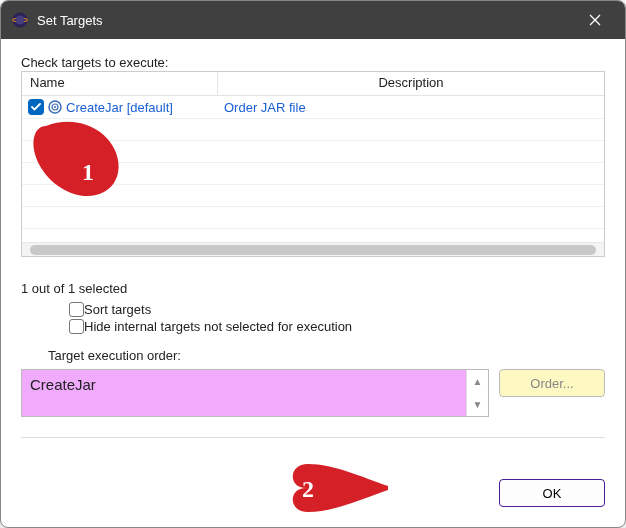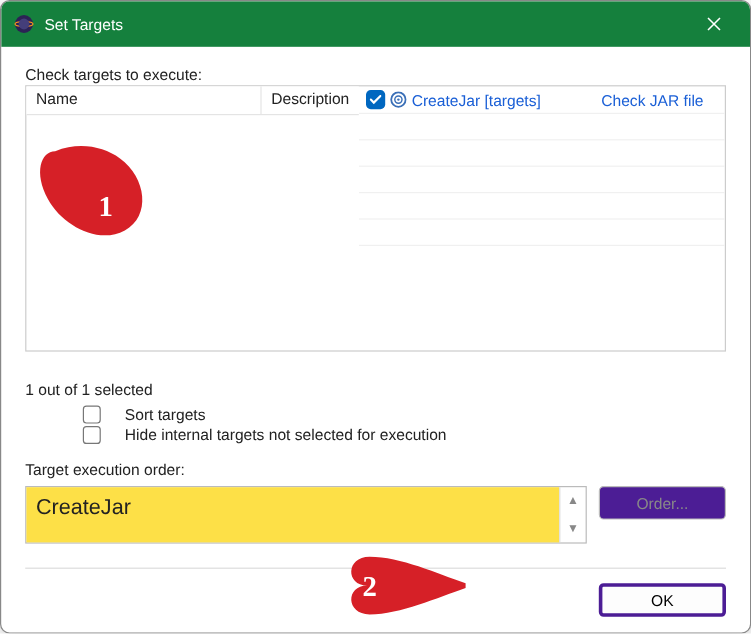--- a/index.html
+++ b/index.html
@@ -1,55 +1,55 @@
 <!DOCTYPE html>
 <html><head>
   <meta charset="utf-8">
   <style>
     * { box-sizing: border-box; margin: 0; padding: 0; font-family: "Segoe UI", Tahoma, sans-serif; }
     body { width: 626px; height: 528px; background: #fff; position: relative; }
     .window { width: 626px; height: 528px; border: 1px solid #888; border-radius: 8px; overflow: hidden; background: #fff; display: flex; flex-direction: column; box-shadow: 0 4px 16px rgba(0,0,0,0.2); }
-    .titlebar { background: #15803d; color: #fff; height: 38px; display: flex; align-items: center; padding: 0 8px 0 10px; }
+    .titlebar { background: #404040; color: #fff; height: 38px; display: flex; align-items: center; padding: 0 8px 0 10px; }
     .titlebar .eclipse-icon { width: 18px; height: 18px; margin-right: 8px; position: relative; }
     .titlebar .eclipse-icon svg { width: 18px; height: 18px; }
     .titlebar .title { flex: 1; font-size: 13px; }
     .titlebar .close { width: 44px; height: 38px; display: flex; align-items: center; justify-content: center; cursor: pointer; }
     .titlebar .close svg { width: 12px; height: 12px; }
     .body { flex: 1; padding: 16px 20px 0 20px; display: flex; flex-direction: column; font-size: 13px; color: #222; }
     .instruction { margin-bottom: 1px; }
-    .targets-table { border: 1px solid #ccc; height: 222px; display: flex; flex-direction: row; }
+    .targets-table { border: 1px solid #ccc; height: 186px; display: flex; flex-direction: column; }
     .thead { display: flex; background: #fff; border-bottom: 1px solid #e4e4e4; height: 24px; }
     .th { padding: 3px 8px; font-size: 13px; }
     .th.name { width: 196px; border-right: 1px solid #e4e4e4; }
     .th.desc { flex: 1; text-align: center; }
     .tbody { flex: 1; overflow: auto; position: relative; }
     .row { display: flex; height: 22px; align-items: center; }
     .row .cell { padding: 2px 6px; font-size: 13px; }
     .row .cell.name { width: 196px; display: flex; align-items: center; gap: 4px; color: #1a5fd6; }
     .row .cell.desc { flex: 1; color: #1a5fd6; }
     .row .cell.name .ant-icon { width: 14px; height: 14px; }
     .cbx { width: 16px; height: 16px; border-radius: 4px; background: #0067c0; display: flex; align-items: center; justify-content: center; flex-shrink: 0; }
     .cbx svg { width: 10px; height: 8px; }
     .ghost-row { border-top: 1px solid #f0f0f0; height: 22px; }
     .hscroll { height: 14px; border-top: 1px solid #e8e8e8; background: #f4f4f4; position: relative; }
     .hscroll .thumb { position: absolute; left: 8px; right: 8px; top: 2px; height: 10px; background: #c8c8c8; border-radius: 5px; }
     .status { margin-top: 24px; }
-    .checkbox-row { display: flex; align-items: center; gap: 20px; margin-top: 6px; padding-left: 48px; }
+    .checkbox-row { display: flex; align-items: center; gap: 0; margin-top: 6px; padding-left: 48px; }
     .checkbox-row .box { width: 15px; height: 15px; border: 1px solid #777; border-radius: 3px; background: #fff; }
-    .label2 { margin-top: 14px; }
+    .label2 { margin-top: 14px; margin-left: 27px; }
     .order-row { display: flex; gap: 10px; margin-top: 6px; align-items: stretch; }
     .order-input-wrap { flex: 1; display: flex; border: 1px solid #bbb; height: 48px; }
-    .order-input { flex: 1; padding: 6px 8px; font-size: 18px; border: none; outline: none; resize: none; background: #fde047; }
+    .order-input { flex: 1; padding: 6px 8px; font-size: 15px; border: none; outline: none; resize: none; background: #f0abfc; }
     .spin-col { width: 22px; border-left: 1px solid #ddd; display: flex; flex-direction: column; }
     .spin-btn { flex: 1; display: flex; align-items: center; justify-content: center; color: #888; font-size: 10px; cursor: pointer; }
-    .order-btn { width: 106px; height: 28px; border: 1px solid #bbb; background: #4c1d95; border-radius: 4px; color: #888; font-size: 13px; cursor: default; align-self: flex-start; }
+    .order-btn { width: 106px; height: 28px; border: 1px solid #bbb; background: #fef9c3; border-radius: 4px; color: #888; font-size: 13px; cursor: default; align-self: flex-start; }
     .sep { border: none; border-top: 1px solid #ddd; margin: 20px 0 12px 0; }
     .footer { display: flex; justify-content: flex-end; gap: 8px; padding: 0 20px 20px 20px; }
     .btn { width: 106px; height: 28px; border: 1px solid #bbb; background: #fdfdfd; border-radius: 4px; font-size: 13px; cursor: pointer; }
-    .btn.primary { border: 3px solid #4c1d95; }
+    .btn.primary { border: 1px solid #4c1d95; }
     
     .callout { position: absolute; pointer-events: none; }
     .callout svg { overflow: visible; }
     .callout .num { font: bold 24px "Segoe UI"; fill: #fff; }
   </style>
 </head>
 <body>
 
 <div class="window">
   <div class="titlebar">
@@ -84,23 +84,23 @@
                   <path d="M1 4 L3.5 6.5 L9 1" stroke="#fff" stroke-width="1.8" fill="none" stroke-linecap="round"></path>
                 </svg>
             </span>
             <span class="ant-icon">
               <svg viewBox="0 0 14 14">
                   <circle cx="7" cy="7" r="6" fill="none" stroke="#3a6fb7" stroke-width="1.5"></circle>
                   <circle cx="7" cy="7" r="3" fill="none" stroke="#3a6fb7" stroke-width="1.2"></circle>
                   <circle cx="7" cy="7" r="1" fill="#3a6fb7"></circle>
                 </svg>
             </span>
-            <span>CreateJar [targets]</span>
+            <span>CreateJar [default]</span>
           </div>
-          <div class="cell desc">Check JAR file</div>
+          <div class="cell desc">Order JAR file</div>
         </div>
         <div class="ghost-row"></div>
           <div class="ghost-row"></div>
           <div class="ghost-row"></div>
           <div class="ghost-row"></div>
           <div class="ghost-row"></div>
           <div class="ghost-row"></div>
       </div>
       <div class="hscroll">
           <div class="thumb"></div>

